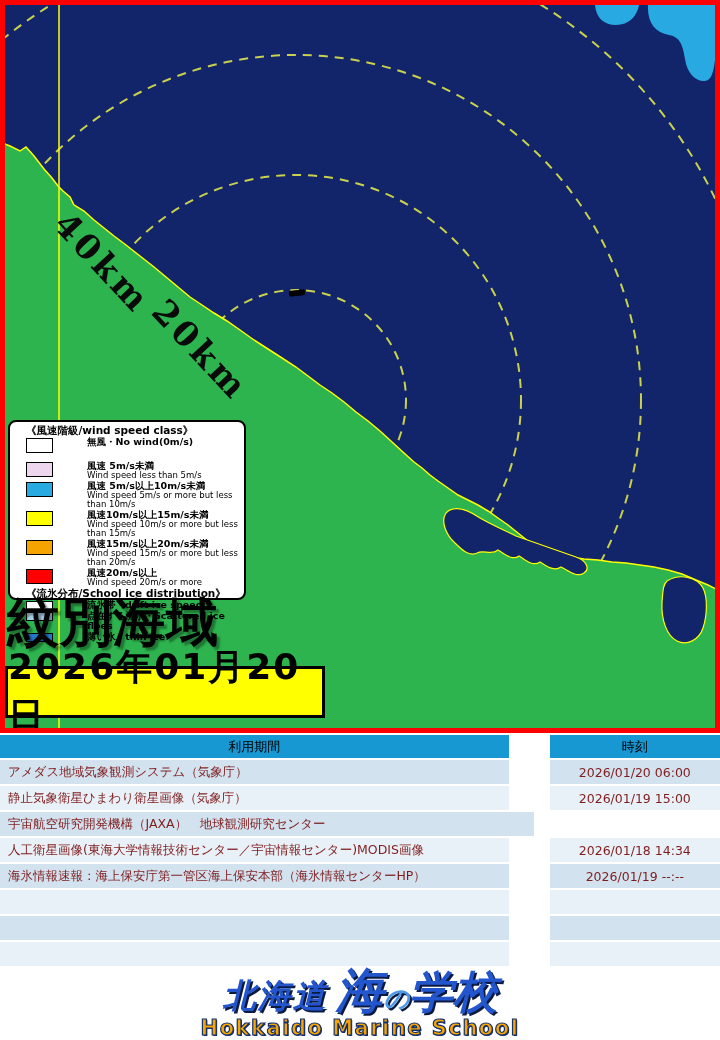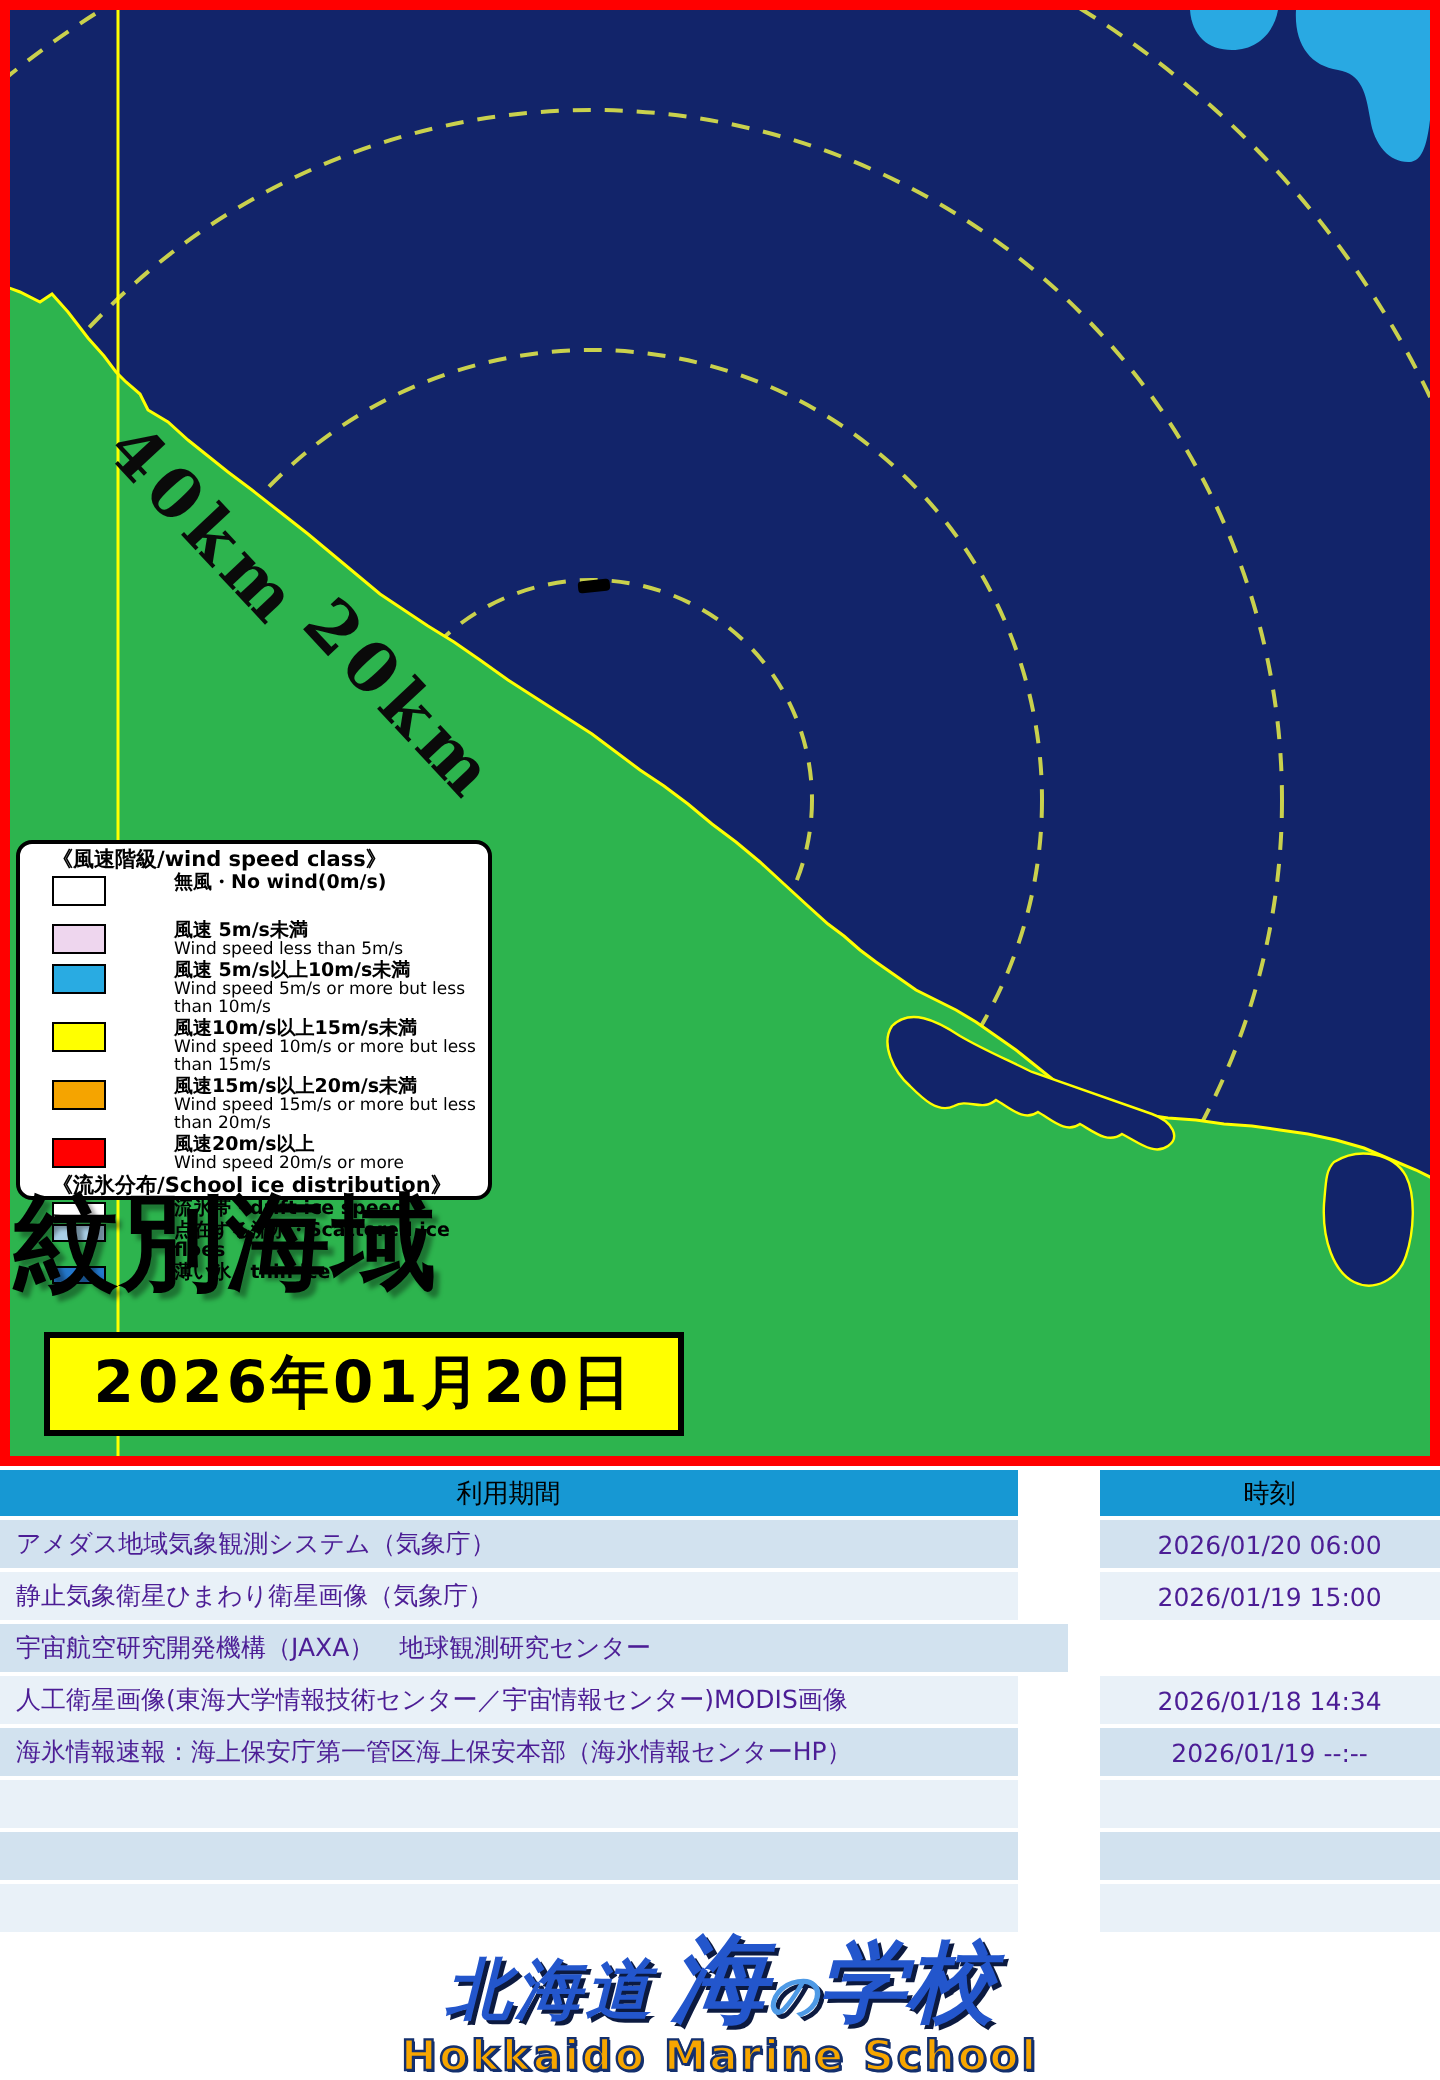--- a/index.html
+++ b/index.html
@@ -34,35 +34,35 @@
 
   
   .region-title {
     position:absolute; left:2px; top:588px; z-index:6;
     font-family:"DejaVu Serif", serif; font-weight:bold;
     font-size:52px; line-height:1.1; color:var(--title);
     letter-spacing:1px; text-shadow:3px 3px 2px rgba(0,0,0,0.35);
     white-space:nowrap;
   }
   .date-box {
-    position:absolute; left:17px; top:661px; width:314px; height:46px; z-index:6;
+    position:absolute; left:0; top:661px; width:314px; height:46px; z-index:6;
     background:var(--date-bg); border:3px solid #000;
     display:flex; align-items:center; justify-content:center;
-    font-size:29px; font-weight:bold; color:#000; letter-spacing:2px;
+    font-size:36px; font-weight:bold; color:#000; letter-spacing:2px;
   }
 
   
   .info-table { width:720px; margin-top:2px; }
   .t-row { display:flex; margin-bottom:2px;gap:38px; }
   .t-head .cell { background:var(--th-bg); color:#000; font-size:13px; height:23px; }
   .cell { display:flex; align-items:center; box-sizing:border-box; }
   .cell.c1 { width:534px; margin-right:3px; padding-left:8px; }
   .cell.c2 { width:179px; justify-content:center; }
   .t-head .c1 { justify-content:center; padding-left:0; }
-  .t-data .cell { height:24px; font-size:12.5px; color:#4c1d95; }
+  .t-data .cell { height:24px; font-size:12.5px; color:#7f1d1d; }
   .t-data.alt-a .cell { background:var(--row-a); }
   .t-data.alt-b .cell { background:var(--row-b); }
 
   
   .footer { position:absolute; left:0; top:966px; width:720px; text-align:center; }
   .logo-jp { line-height:1; white-space:nowrap; }
   .logo-jp span { font-style:italic; font-weight:bold; color:var(--logo-blue); text-shadow:2px 2px 0 #0c1a40; }
   .jp-pref  { font-size:33px; letter-spacing:2px; margin-right:8px; }
   .jp-sea   { font-size:48px; }
   .jp-no    { font-size:25px; color:var(--logo-lblue) !important; }

